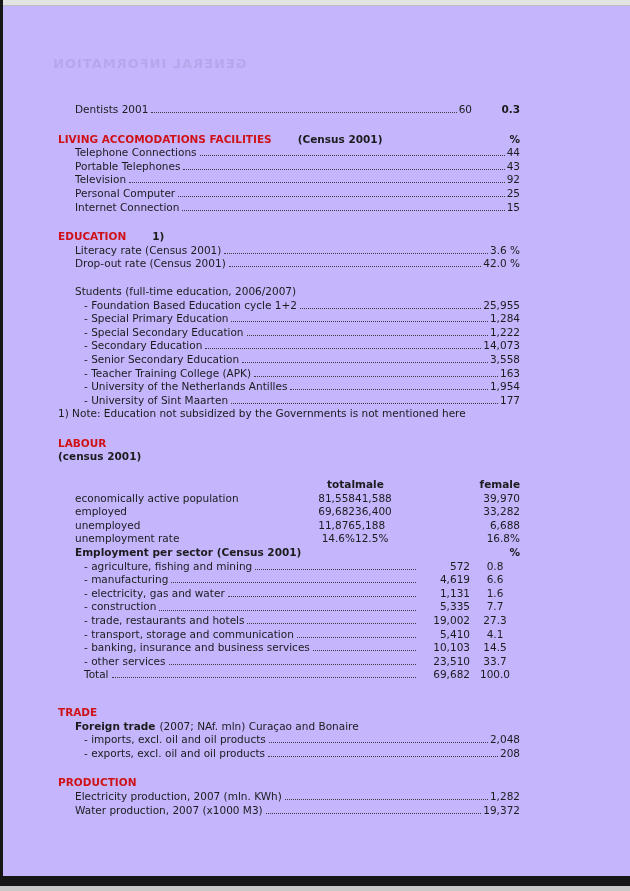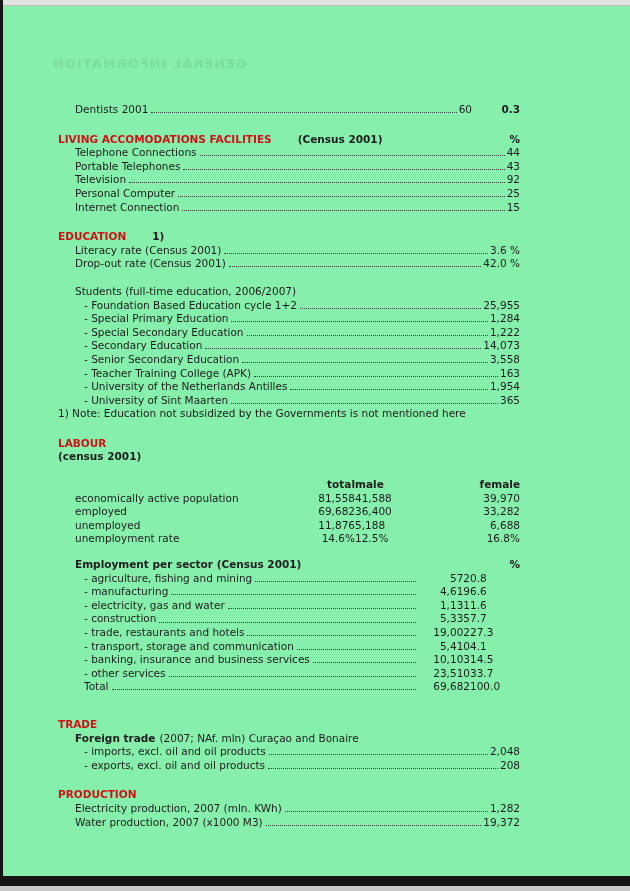--- a/index.html
+++ b/index.html
@@ -1,46 +1,46 @@
 <!DOCTYPE html>
 <html><head>
 <meta charset="utf-8">
 <style>
   html,body{margin:0;padding:0;}
   body{width:630px;height:891px;background:#e9e9e7;}
-  .page{position:relative;width:630px;height:891px;background:#86efac;overflow:hidden;
+  .page{position:relative;width:630px;height:891px;background:#c4b5fd;overflow:hidden;
         font-family:"DejaVu Sans", sans-serif;font-size:10.5px;color:#1c1c1c;}
   .edge-topband{position:absolute;top:0;left:0;right:0;height:5px;background:#e3e3e1;}
   .edge-top{position:absolute;top:5px;left:0;right:0;height:1px;background:#bfbfbd;}
   .edge-left{position:absolute;left:0;top:0;bottom:0;width:3px;background:#161616;}
   .edge-bottom{position:absolute;left:0;right:0;bottom:5px;height:10px;background:#161616;}
   .edge-bottom2{position:absolute;left:0;right:0;bottom:0;height:5px;background:#c9c9c7;}
   .bleed{position:absolute;top:56px;left:52px;font-weight:bold;font-size:13px;letter-spacing:1px;
          color:#000;opacity:.07;transform:scaleX(-1);}
   .content{position:absolute;left:58px;right:110px;top:0;padding-top:103px;}
   .row{display:flex;line-height:13.6px;}
   .row span{white-space:nowrap;}
   .leader{flex:1;align-self:flex-end;margin:0 2px 3.5px 3px;border-bottom:1.3px dotted #3c3c3c;min-width:8px;}
   .spacer{flex:1;}
   .ind1{padding-left:17px;}
   .ind2{padding-left:26px;}
   .bold{font-weight:bold;}
   .red{color:#cf1217;font-weight:bold;}
   .title-suffix{font-weight:bold;margin-left:5px;}
   .val{text-align:right;}
   .w48{width:48px;text-align:right;font-weight:bold;}
-  .w50{width:50px;text-align:left;}
+  .w50{width:50px;text-align:center;}
   .w52{width:52px;text-align:right;}
   .col-t{width:80px;text-align:right;}
   .col-m{width:85px;}
   .col-f{width:80px;text-align:right;}
   .sec{margin-top:16px;gap:21px;}
   .mt20{margin-top:24px;}
   .mt14{margin-top:14px;}
-  .mt12{margin-top:12px;}
+  .mt12{margin-top:0;}
   .introrest{margin-left:4px;}
 </style>
 </head>
 <body>
 
 <div class="page">
   <div class="edge-topband"></div>
   <div class="edge-top"></div>
   <div class="edge-left"></div>
   <div class="edge-bottom"></div>
@@ -136,21 +136,21 @@
       <span class="val">163</span>
     </div>
     <div class="row ind2">
       <span>- University of the Netherlands Antilles</span>
       <span class="leader"></span>
       <span class="val">1,954</span>
     </div>
     <div class="row ind2">
       <span>- University of Sint Maarten</span>
       <span class="leader"></span>
-      <span class="val">365</span>
+      <span class="val">177</span>
     </div>
     <div class="row">
       <span>1) Note: Education not subsidized by the Governments is not mentioned here</span>
     </div>
 
     <div class="row sec">
       <span class="red">LABOUR</span>
     </div>
     <div class="row">
       <span class="bold">(census 2001)</span>

